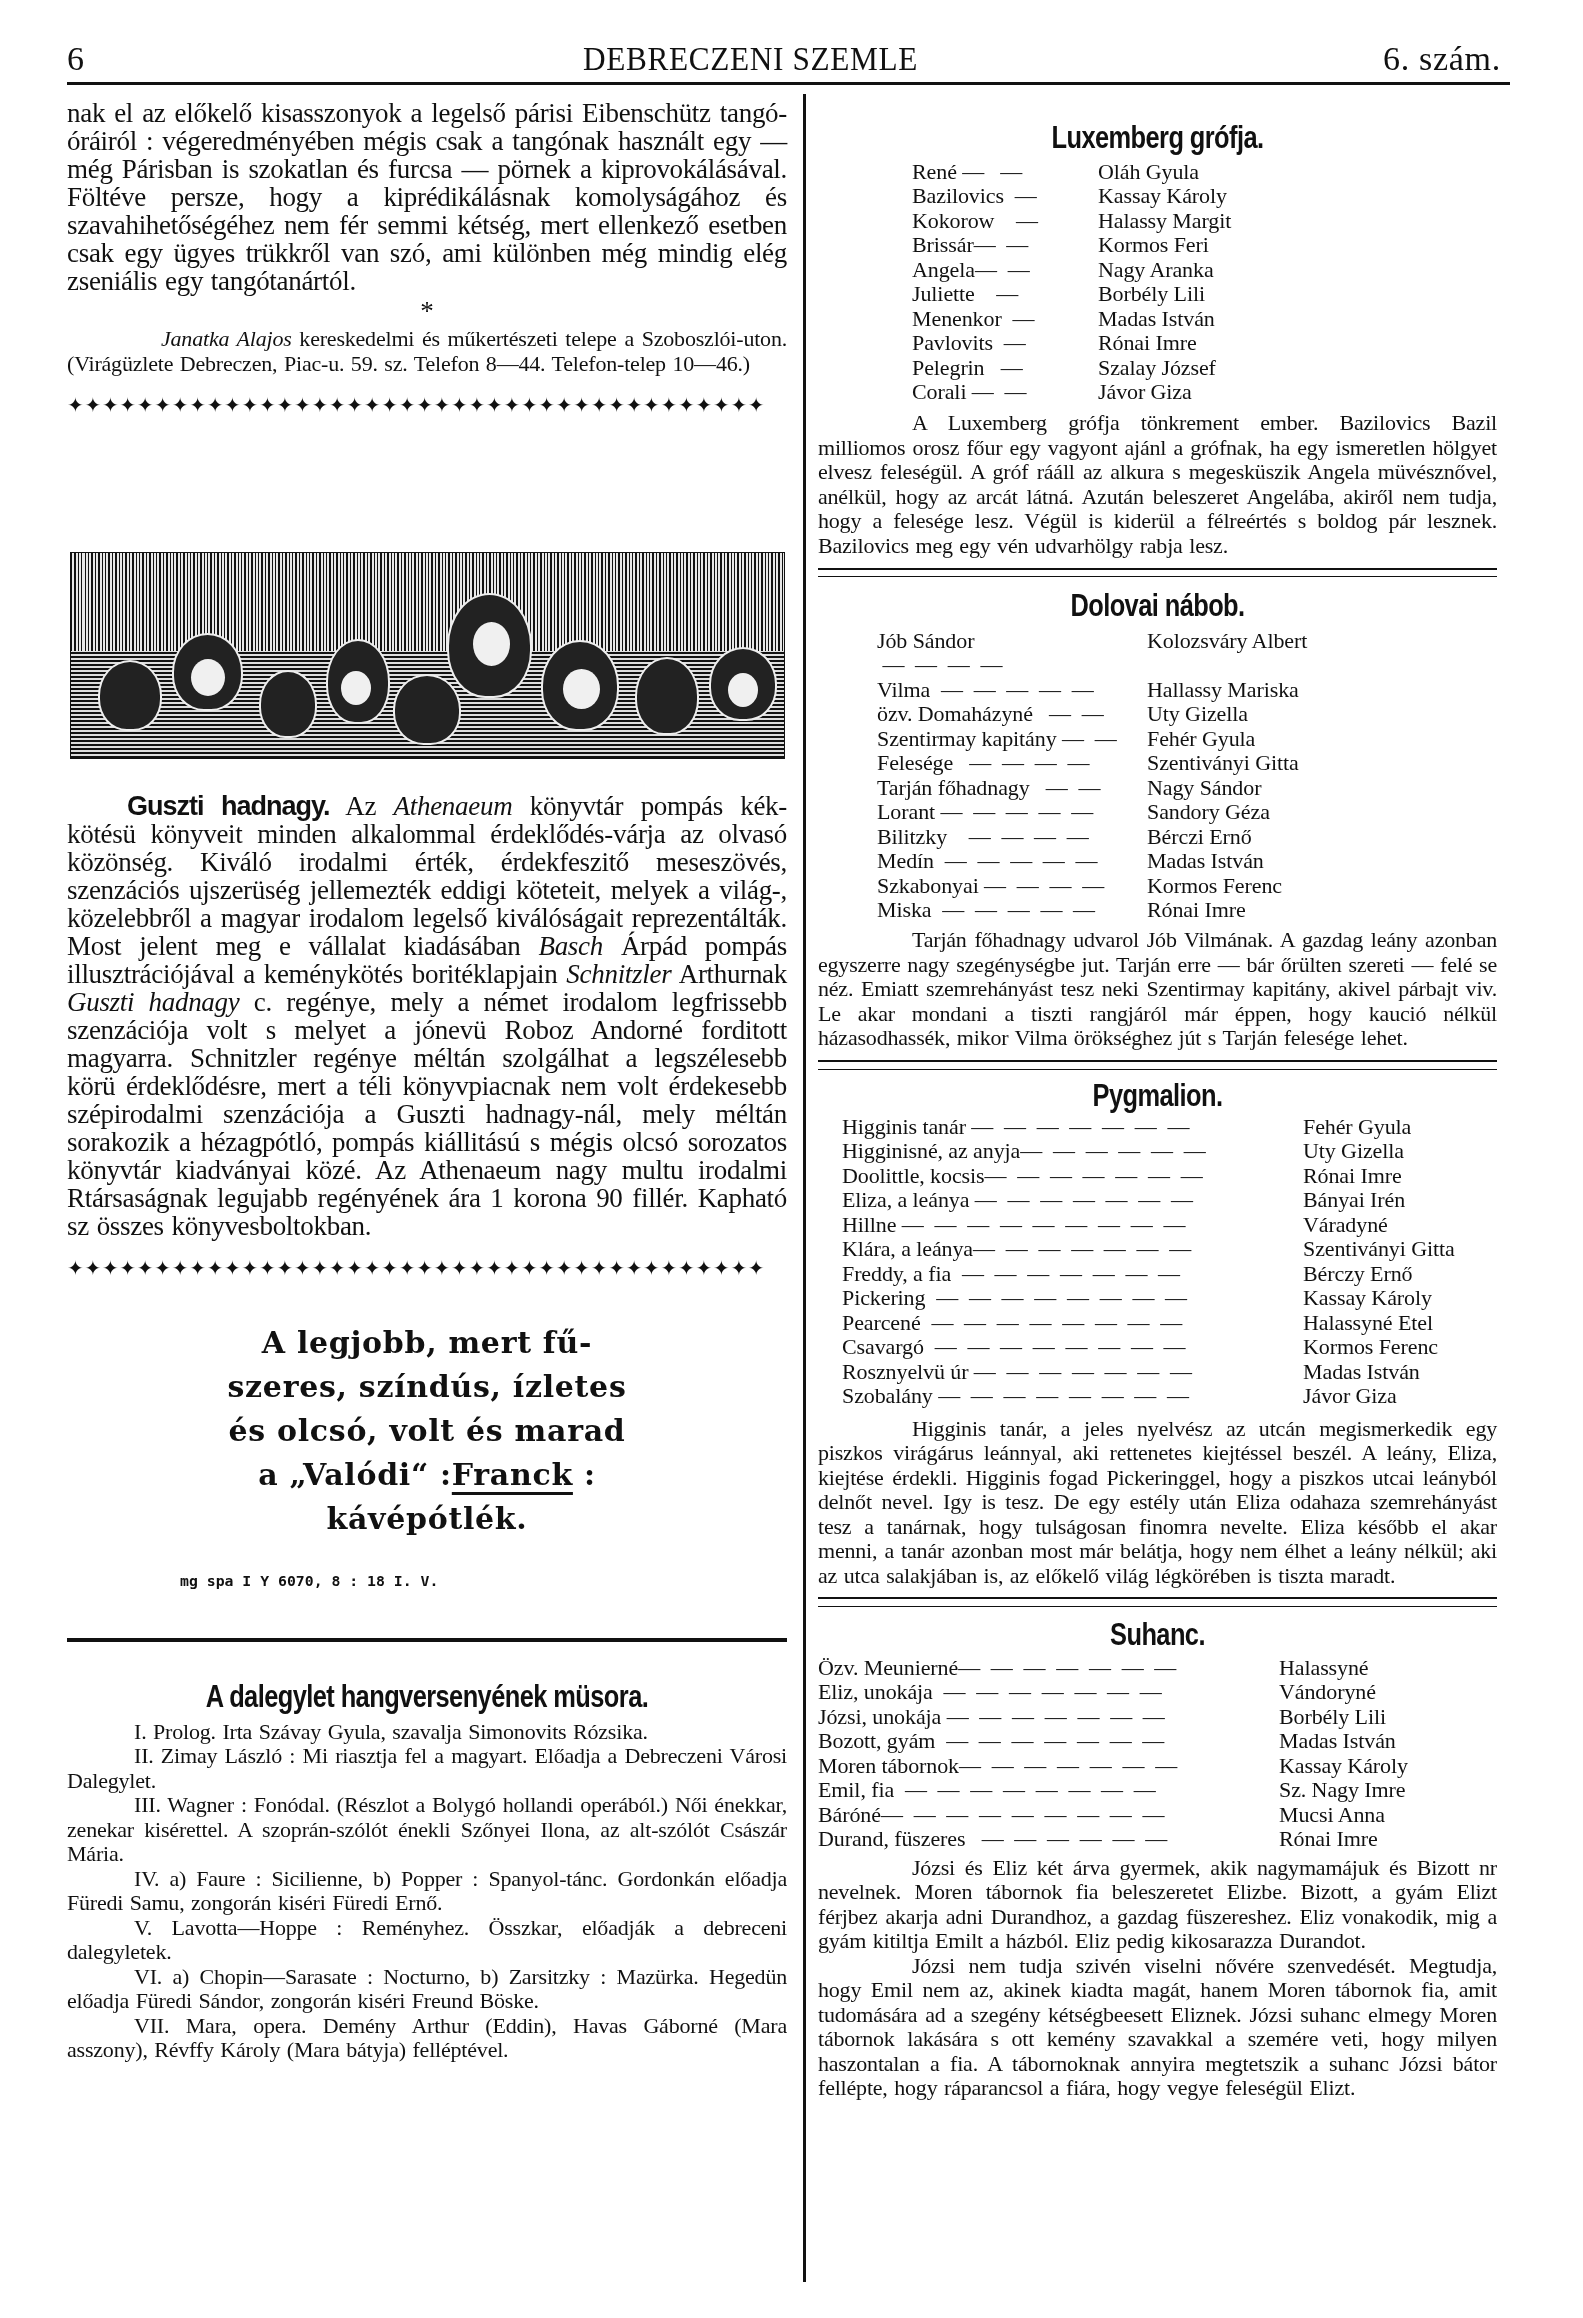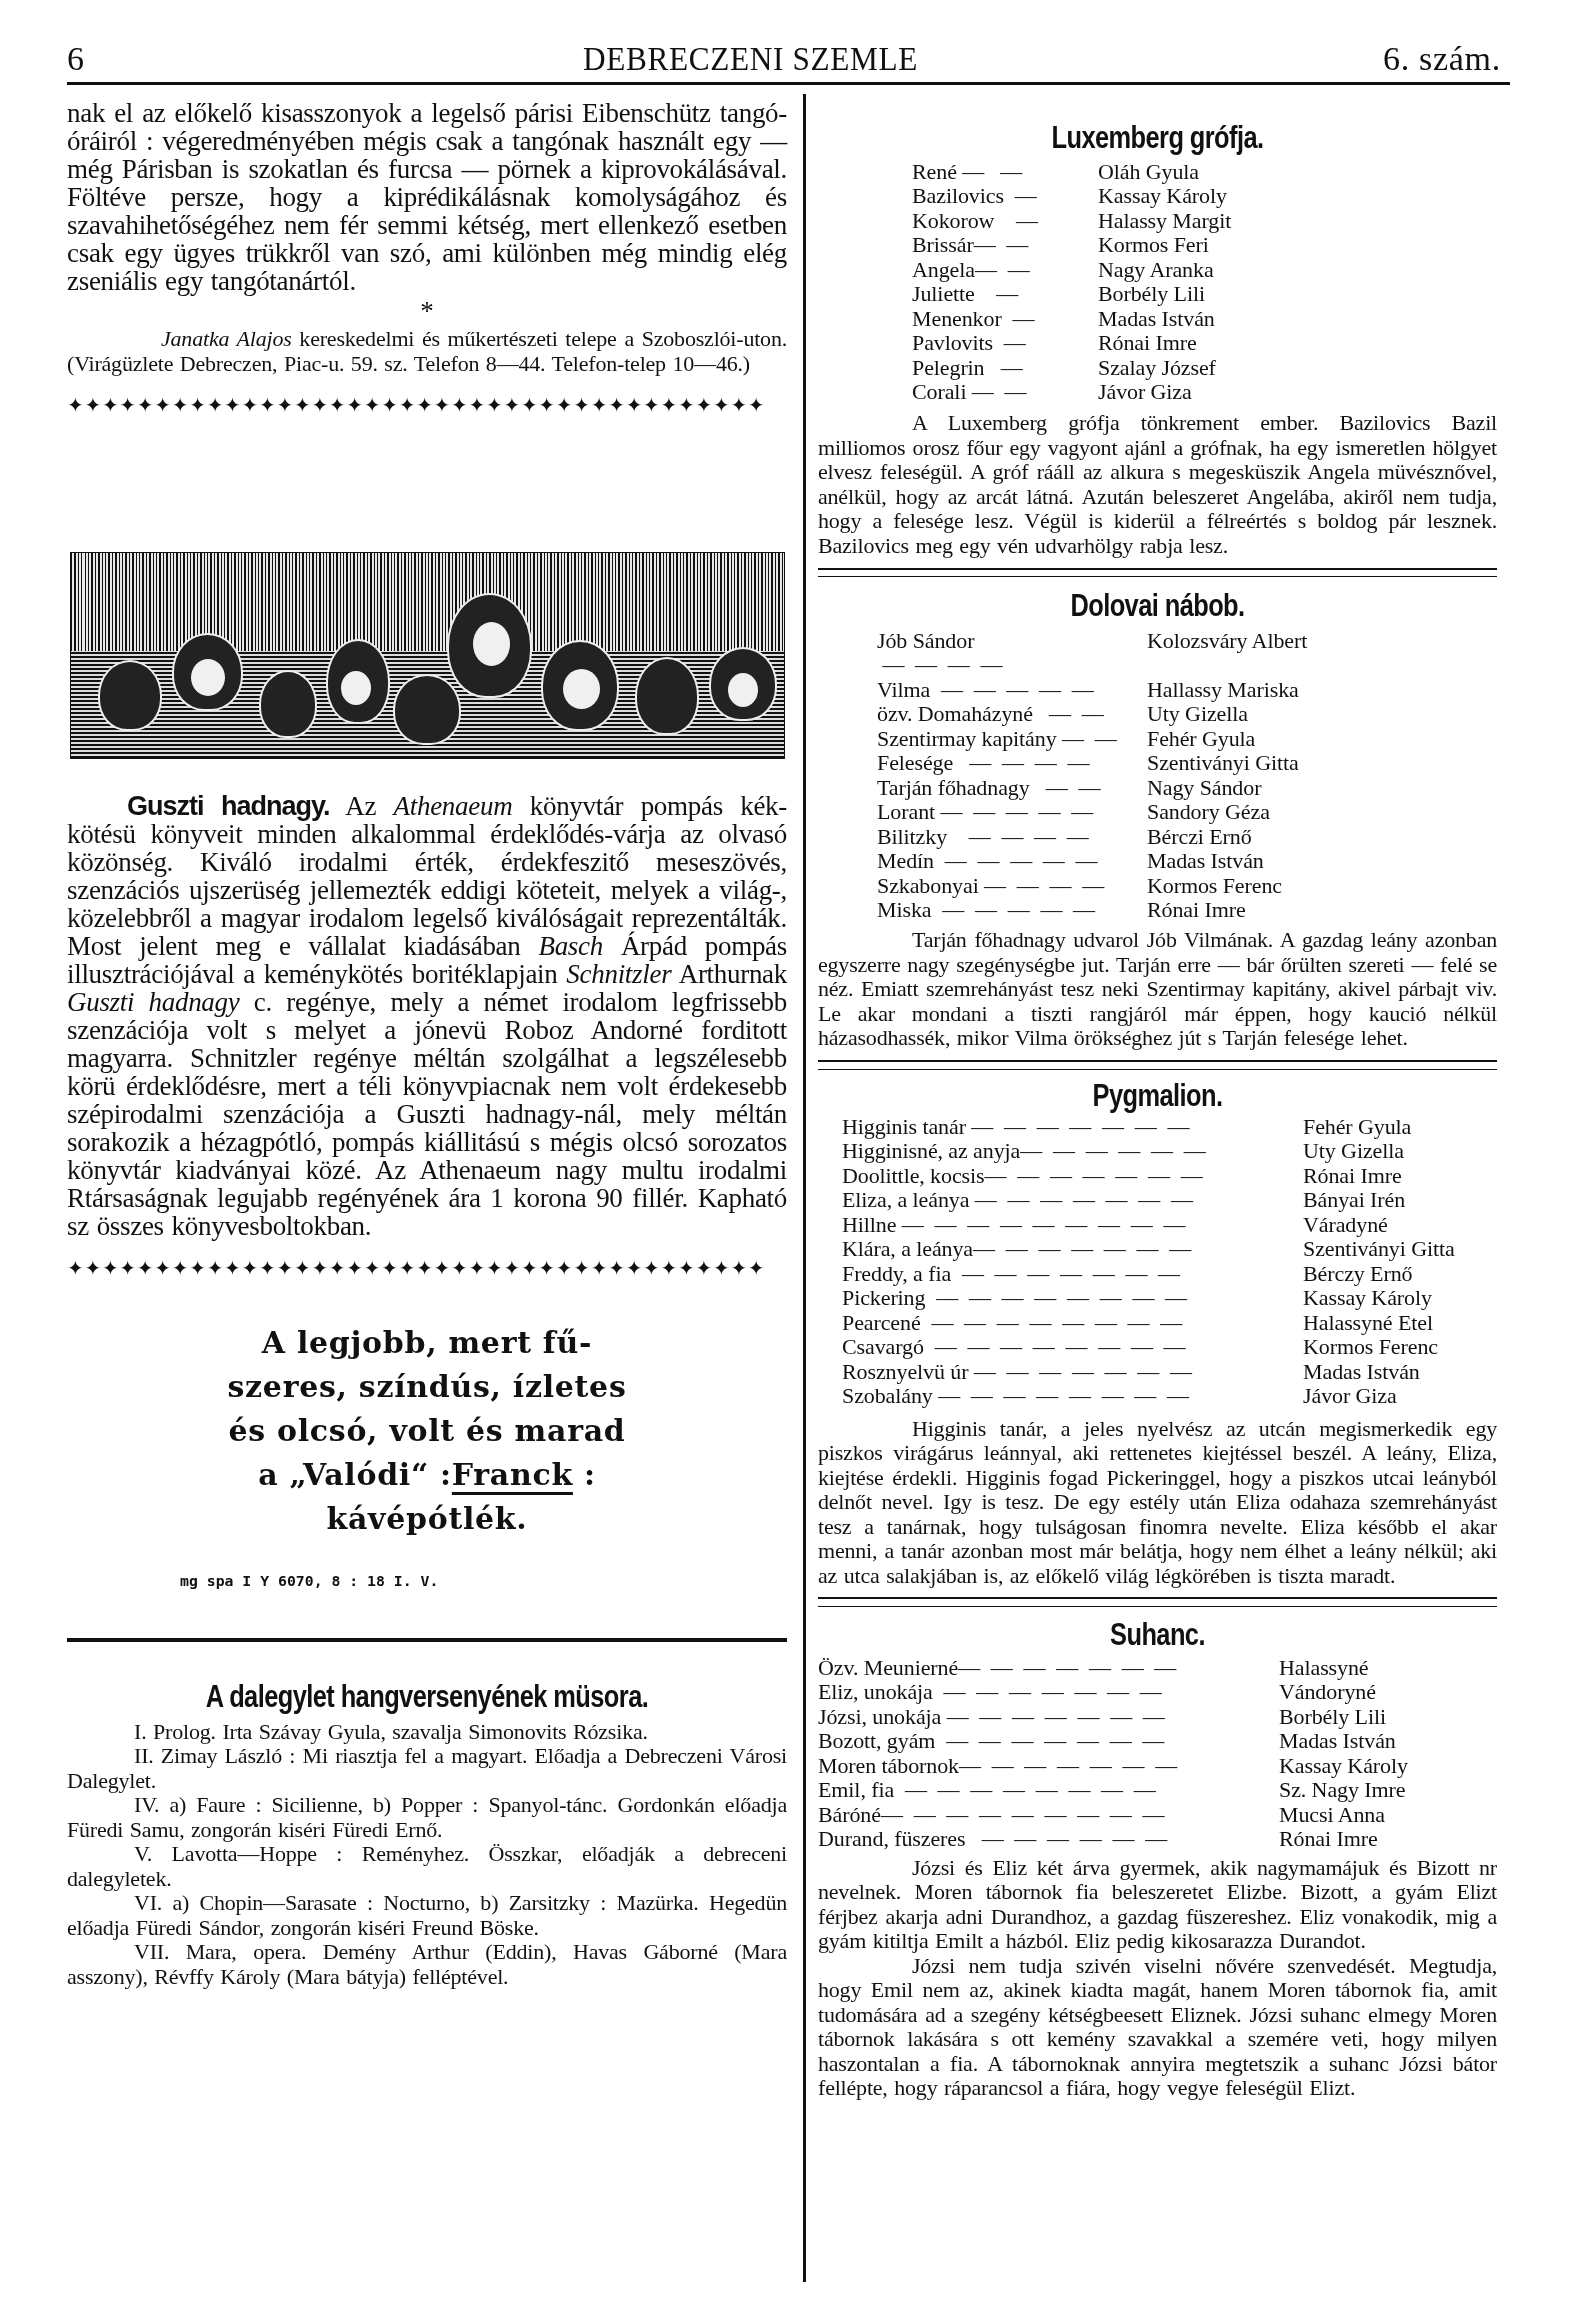--- a/index.html
+++ b/index.html
@@ -92,20 +92,21 @@
     <div>kávépótlék.</div>
   </div>
   <div class="ad-code" style="margin-left:113px; margin-top:31px;">mg spa I Y 6070, 8 : 18 I. V.</div>
 
   <div class="thick-rule" style="margin-top:48px;"></div>
 
   <div class="title-bold section-title" style="margin-top:36px;">A dalegylet hangversenyének müsora.</div>
   <div id="concert-list" style="margin-top:4px;">
       <p class="para small" style="text-indent: 67px;">I. Prolog. Irta Szávay Gyula, szavalja Simonovits Rózsika.</p>
       <p class="para small" style="text-indent: 67px;">II. Zimay László : Mi riasztja fel a magyart. Előadja a Debreczeni Városi Dalegylet.</p>
+      <p class="para small" style="text-indent: 67px;">III. Wagner : Fonódal. (Részlot a Bolygó hollandi operából.) Női énekkar, zenekar kisérettel. A szoprán-szólót énekli Szőnyei Ilona, az alt-szólót Császár Mária.</p>
       <p class="para small" style="text-indent: 67px;">IV. a) Faure : Sicilienne, b) Popper : Spanyol-tánc. Gordonkán előadja Füredi Samu, zongorán kiséri Füredi Ernő.</p>
       <p class="para small" style="text-indent: 67px;">V. Lavotta—Hoppe : Reményhez. Összkar, előadják a debreceni dalegyletek.</p>
       <p class="para small" style="text-indent: 67px;">VI. a) Chopin—Sarasate : Nocturno, b) Zarsitzky : Mazürka. Hegedün előadja Füredi Sándor, zongorán kiséri Freund Böske.</p>
       <p class="para small" style="text-indent: 67px;">VII. Mara, opera. Demény Arthur (Eddin), Havas Gáborné (Mara asszony), Révffy Károly (Mara bátyja) felléptével.</p>
     </div>
 </div>
 
 <div class="col col-right" style="top:119px;">
 
   <div class="title-bold section-title">Luxemberg grófja.</div>

